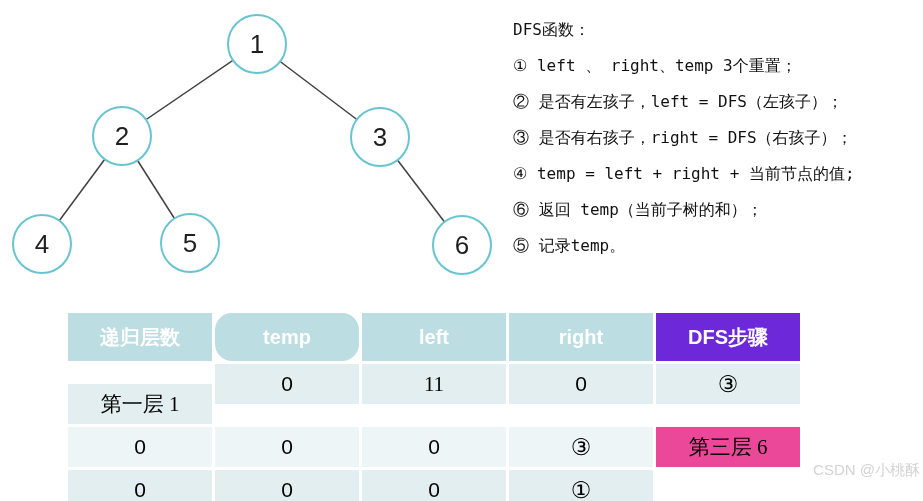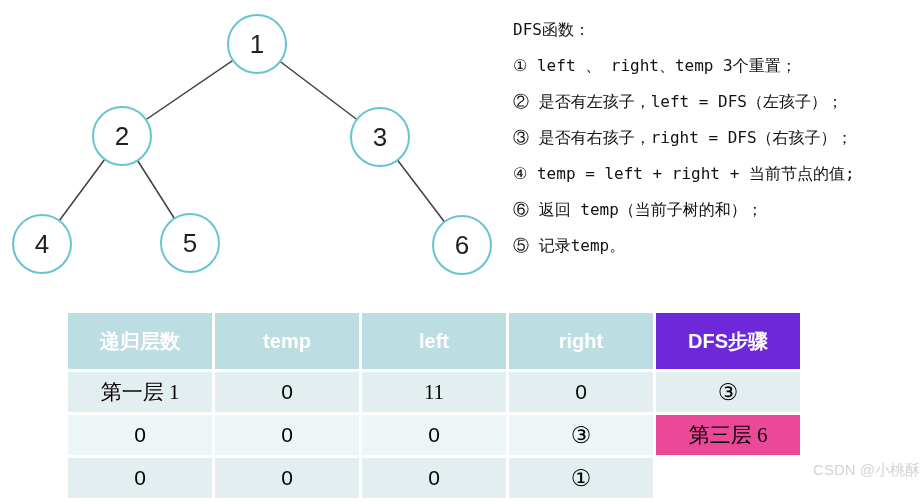--- a/index.html
+++ b/index.html
@@ -42,21 +42,21 @@
   .dfs-table {
     position: absolute;
     left: 68px;
     top: 313px;
     display: grid;
     grid-template-columns: repeat(5, 144px);
     grid-auto-rows: auto;
     gap: 3px;
   }
   .th {
-    height: 56px;
+    height: 48px;
     display: flex;
     align-items: center;
     justify-content: center;
     color: #ffffff;
     font-weight: bold;
     font-size: 20px;
     font-family: "Liberation Sans", sans-serif;
   }
   .td {
     height: 40px;
@@ -116,25 +116,25 @@
         <div class="note-line">② 是否有左孩子，left = DFS（左孩子）；</div>
         <div class="note-line">③ 是否有右孩子，right = DFS（右孩子）；</div>
         <div class="note-line">④ temp = left + right + 当前节点的值;</div>
         <div class="note-line">⑥ 返回 temp（当前子树的和）；</div>
         <div class="note-line">⑤ 记录temp。</div>
       </div>
   </div>
 
   <div class="dfs-table" id="dfs-table">
       <div class="th" style="background: rgb(188, 221, 226);">递归层数</div>
-      <div class="th" style="background: rgb(188, 221, 226);">temp</div>
+      <div class="th" style="background: rgb(188, 221, 226); border-radius: 17px;">temp</div>
       <div class="th" style="background: rgb(188, 221, 226);">left</div>
       <div class="th" style="background: rgb(188, 221, 226);">right</div>
       <div class="th" style="background: #6d28d9;">DFS步骤</div>
-      <div class="td row-label" style="background: rgb(226, 238, 240);">第一层 1</div>
+      <div class="td row-label" style="background: rgb(226, 238, 240); margin-top: 20px;">第一层 1</div>
       <div class="td" style="background: rgb(226, 238, 240);">0</div>
       <div class="td" style="background: rgb(226, 238, 240); font-family: Liberation Serif, serif;">11</div>
       <div class="td" style="background: rgb(226, 238, 240);">0</div>
       <div class="td step" style="background: rgb(226, 238, 240);">③</div>
       <div class="td" style="background: rgb(237, 245, 246);">0</div>
       <div class="td" style="background: rgb(237, 245, 246);">0</div>
       <div class="td" style="background: rgb(237, 245, 246);">0</div>
       <div class="td step" style="background: rgb(237, 245, 246);">③</div>
       <div class="td row-label" style="background: #ec4899;">第三层 6</div>
       <div class="td" style="background: rgb(226, 238, 240);">0</div>

